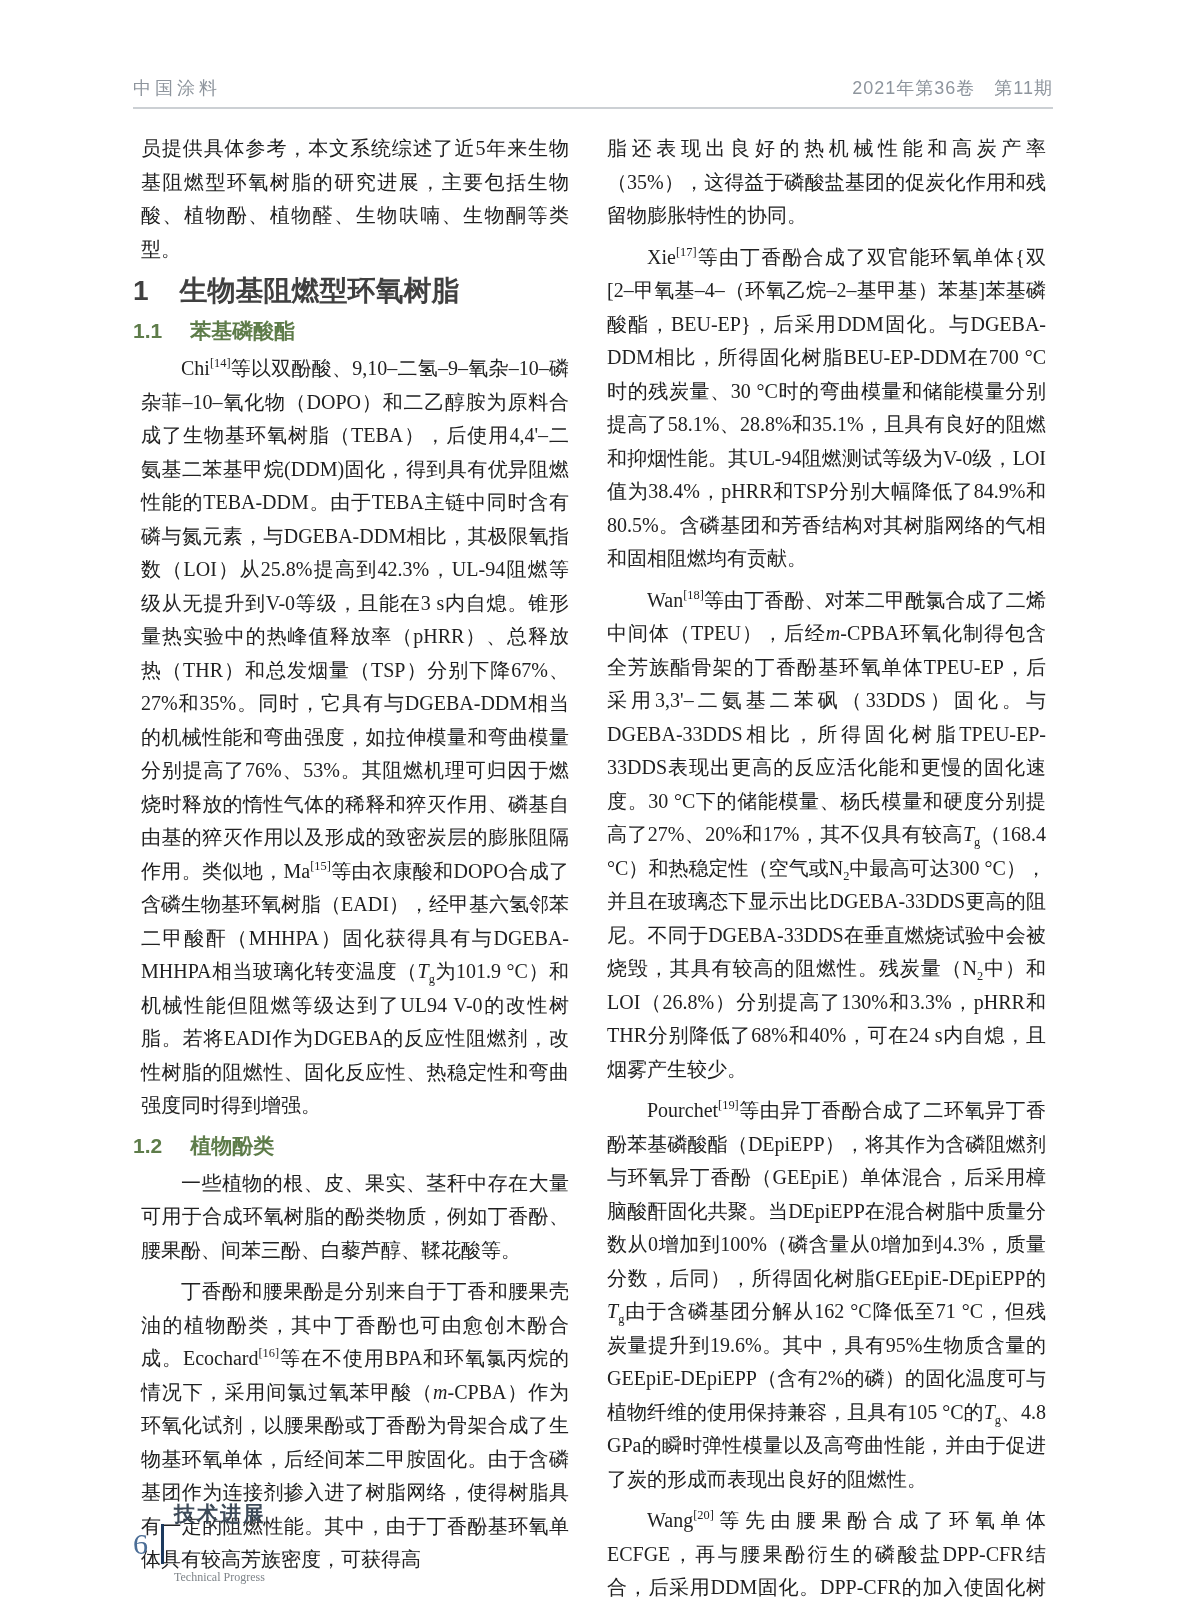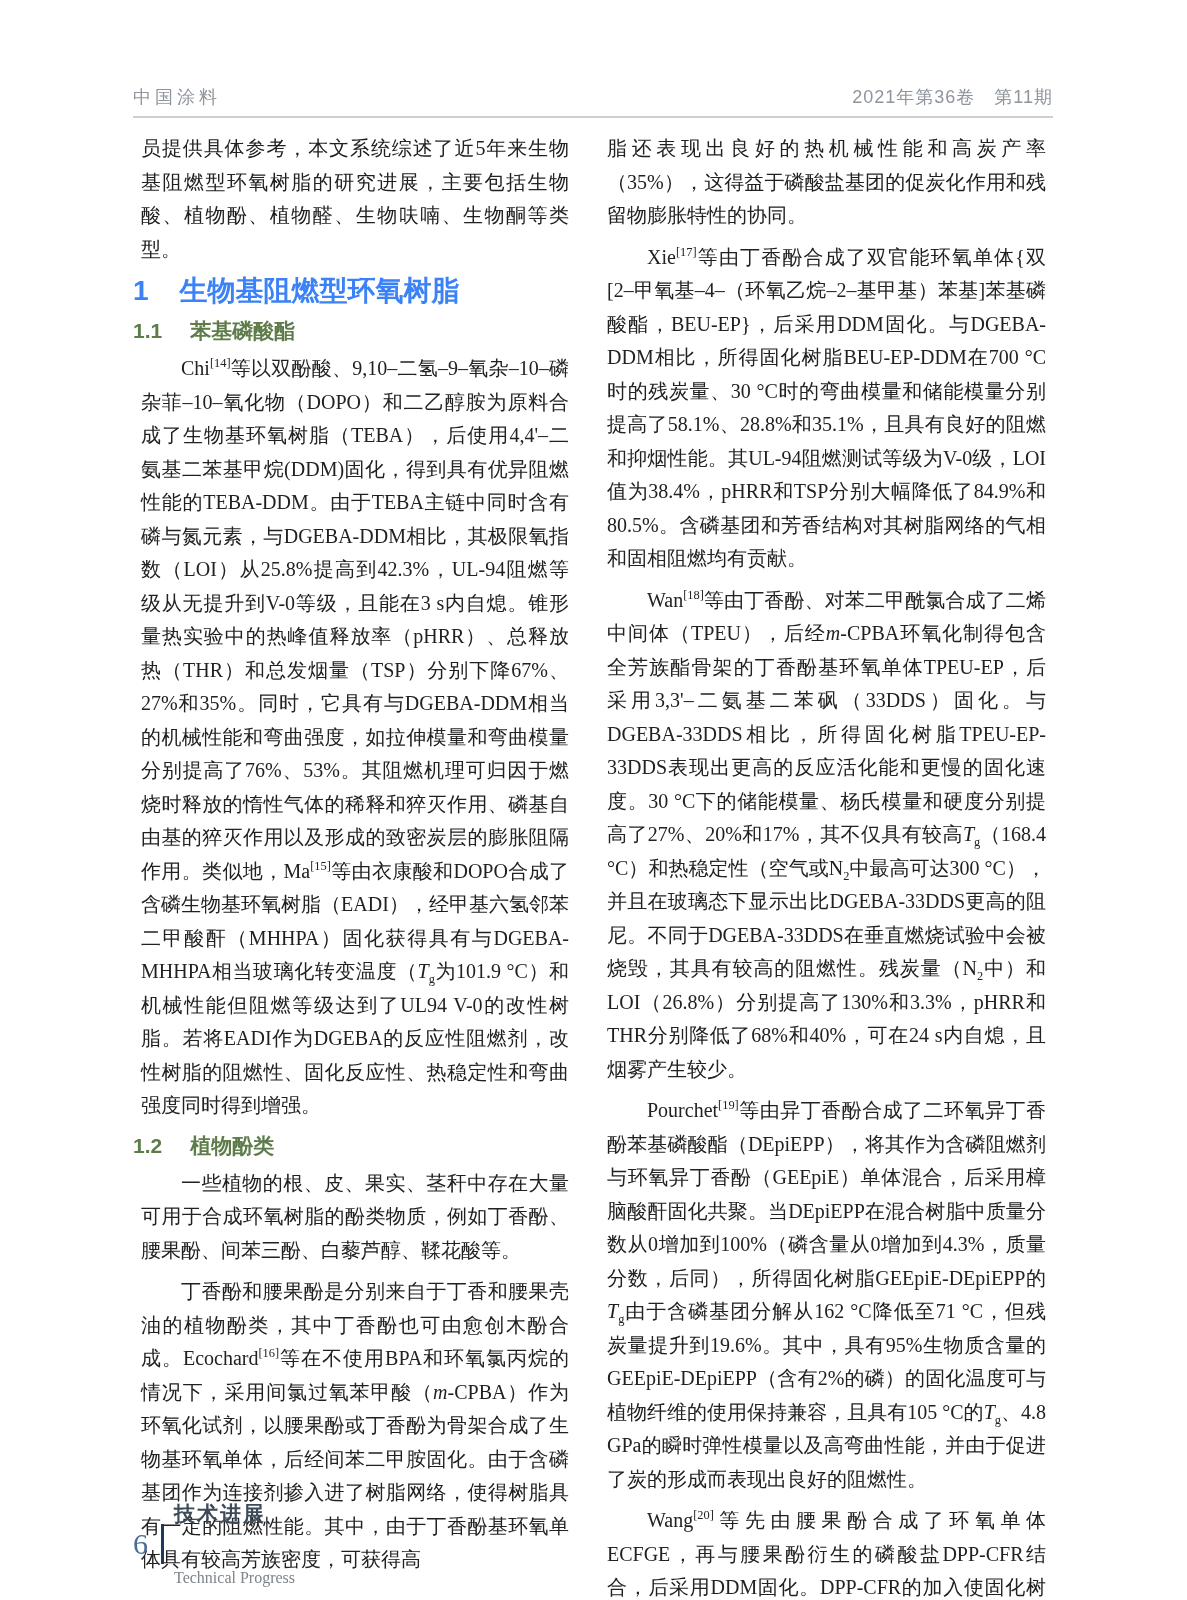--- a/index.html
+++ b/index.html
@@ -8,21 +8,21 @@
     background:#ffffff;
     position:relative;
     font-family:"Liberation Serif","DejaVu Serif",serif;
     color:#212121;
     overflow:hidden;
   }
   .page{position:absolute;inset:0;}
 
   
   .page-header{
-    position:absolute;left:133px;top:85px;width:920px;
+    position:absolute;left:133px;top:76px;width:920px;
     display:flex;justify-content:space-between;align-items:flex-end;
     padding-bottom:7px;
     border-bottom:2px solid #ccd0d4;
     font-family:"Liberation Sans","DejaVu Sans",sans-serif;
     font-size:18px;color:#8e959d;
   }
   .journal-name{letter-spacing:4px;}
   .issue-info{letter-spacing:1px;}
 
   
@@ -34,21 +34,21 @@
     font-size:20px;line-height:33.5px;
     text-align:justify;
   }
   .col-left{width:444px;}
   .col-right{width:455px;}
   .col p{margin:8px;text-indent:2em;}
   .col p.noindent{text-indent:0;}
 
   h1.sec{
     font-family:"Liberation Sans","DejaVu Sans",sans-serif;
-    color:#3b82f6;font-size:28px;font-weight:bold;
+    color:#404040;font-size:28px;font-weight:bold;
     margin:2px 0 9px 0;line-height:34px;
     text-align:left;
   }
   h1.sec .num{margin-right:31px;}
   h2.sub{
     font-family:"Liberation Sans","DejaVu Sans",sans-serif;
     color:#5e7c4a;font-size:21px;font-weight:bold;
     margin:9px 0 6px 0;line-height:27px;
     text-align:left;
   }
@@ -72,21 +72,21 @@
     width:3px;height:40px;background:#1d3a5e;margin-right:10px;
   }
   .footer-labels{display:flex;flex-direction:column;justify-content:center;gap:44px;}
   .footer-cn{
     font-family:"Liberation Sans","DejaVu Sans",sans-serif;
     font-weight:bold;font-size:21px;color:#3d4a58;
     letter-spacing:2px;line-height:23px;
   }
   .footer-en{
     font-family:"Liberation Serif","DejaVu Serif",serif;
-    font-size:16px;color:#7e8489;line-height:17px;
+    font-size:12px;color:#7e8489;line-height:17px;
   }
 </style>
 </head>
 <body>
 
 <div class="page">
 
   <div class="page-header">
     <span class="journal-name">中国涂料</span>
     <span class="issue-info">2021年第36卷　第11期</span>

